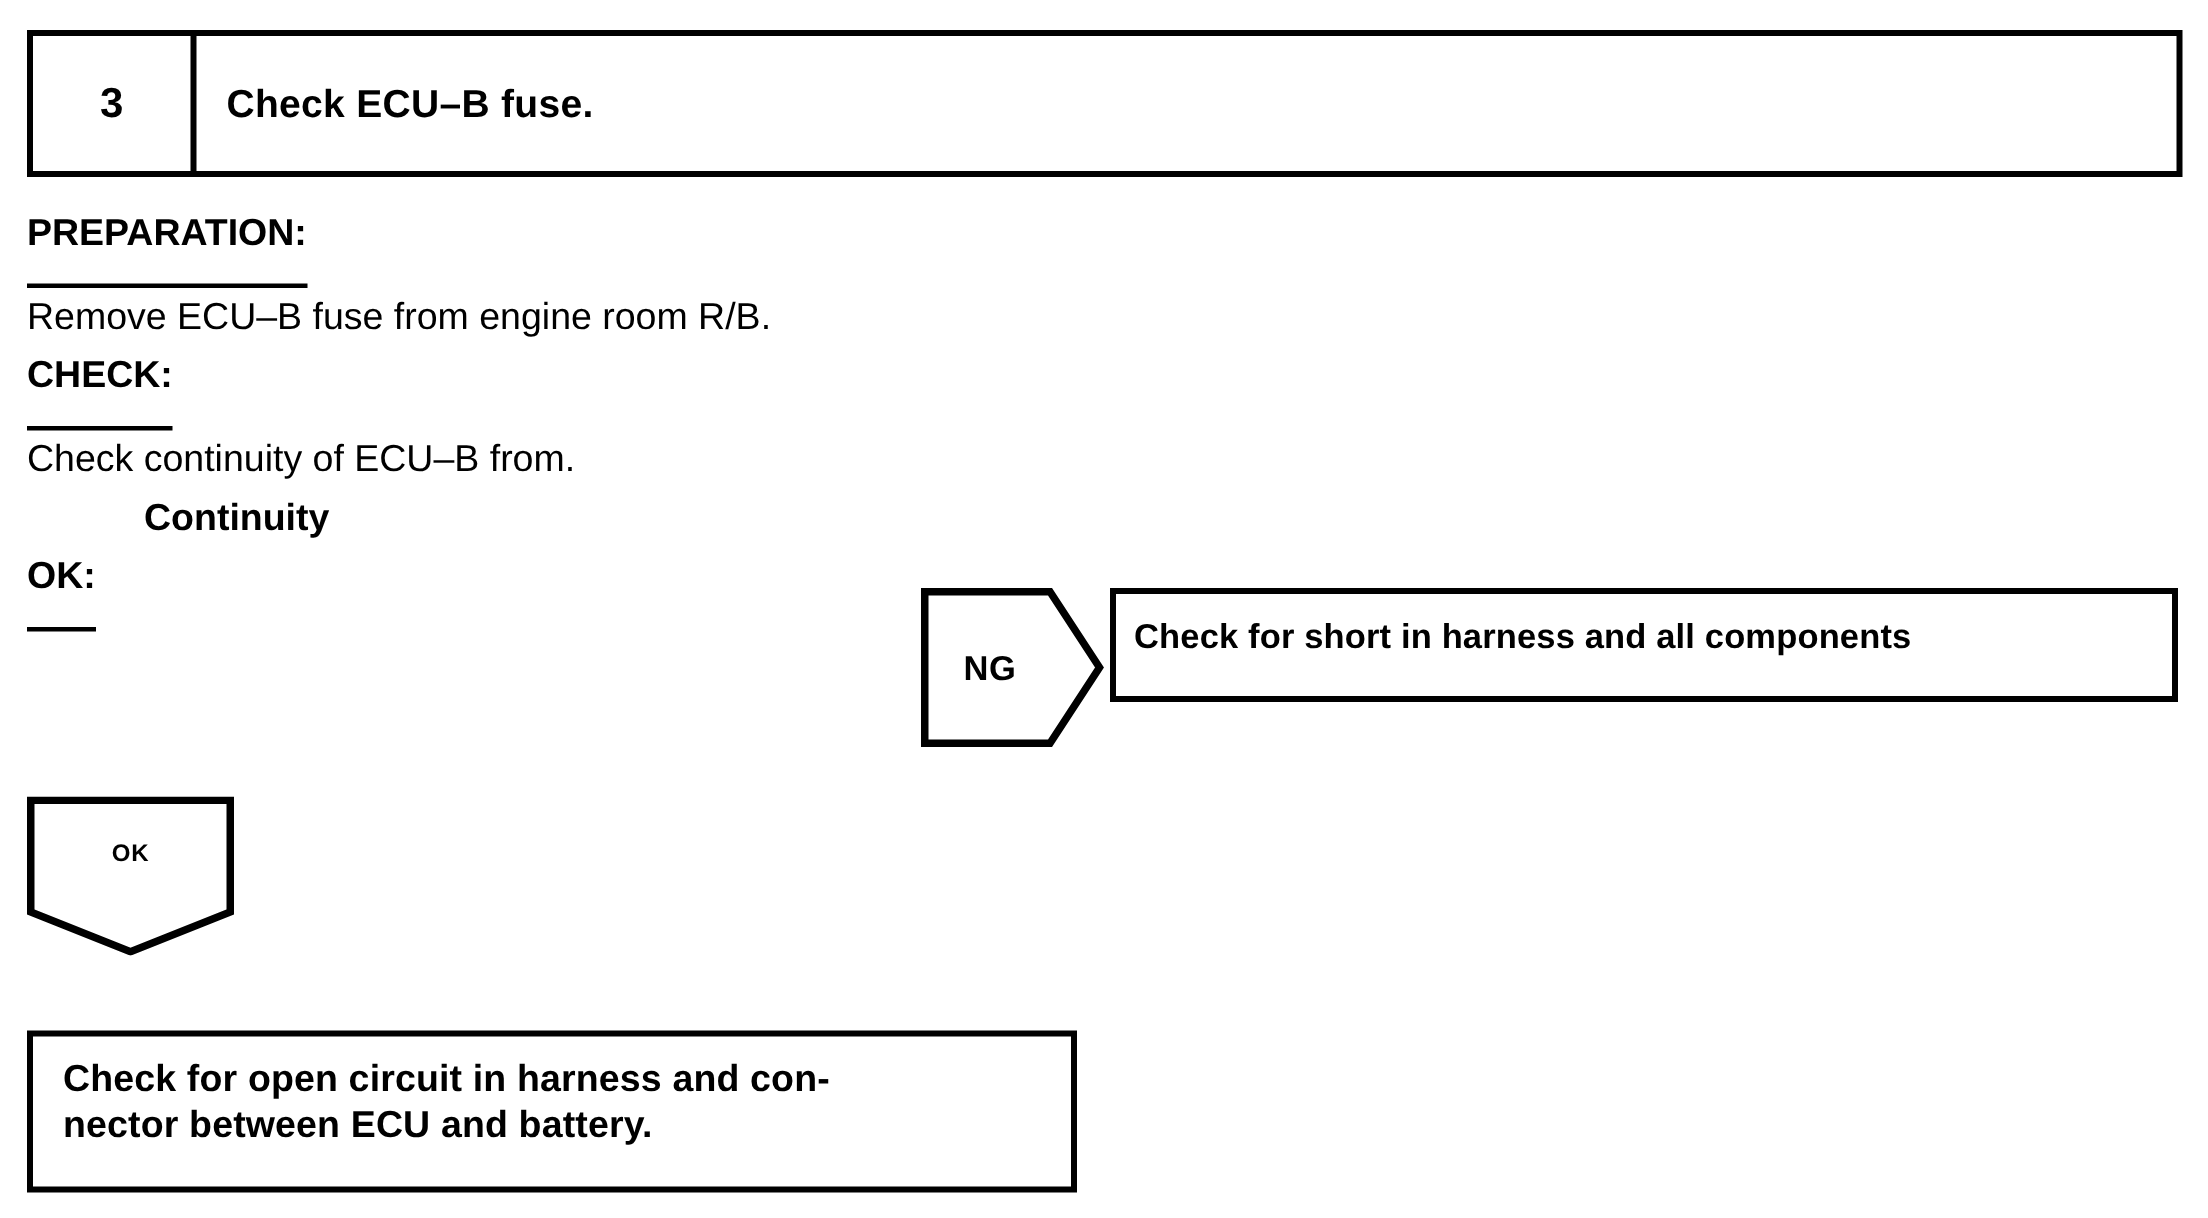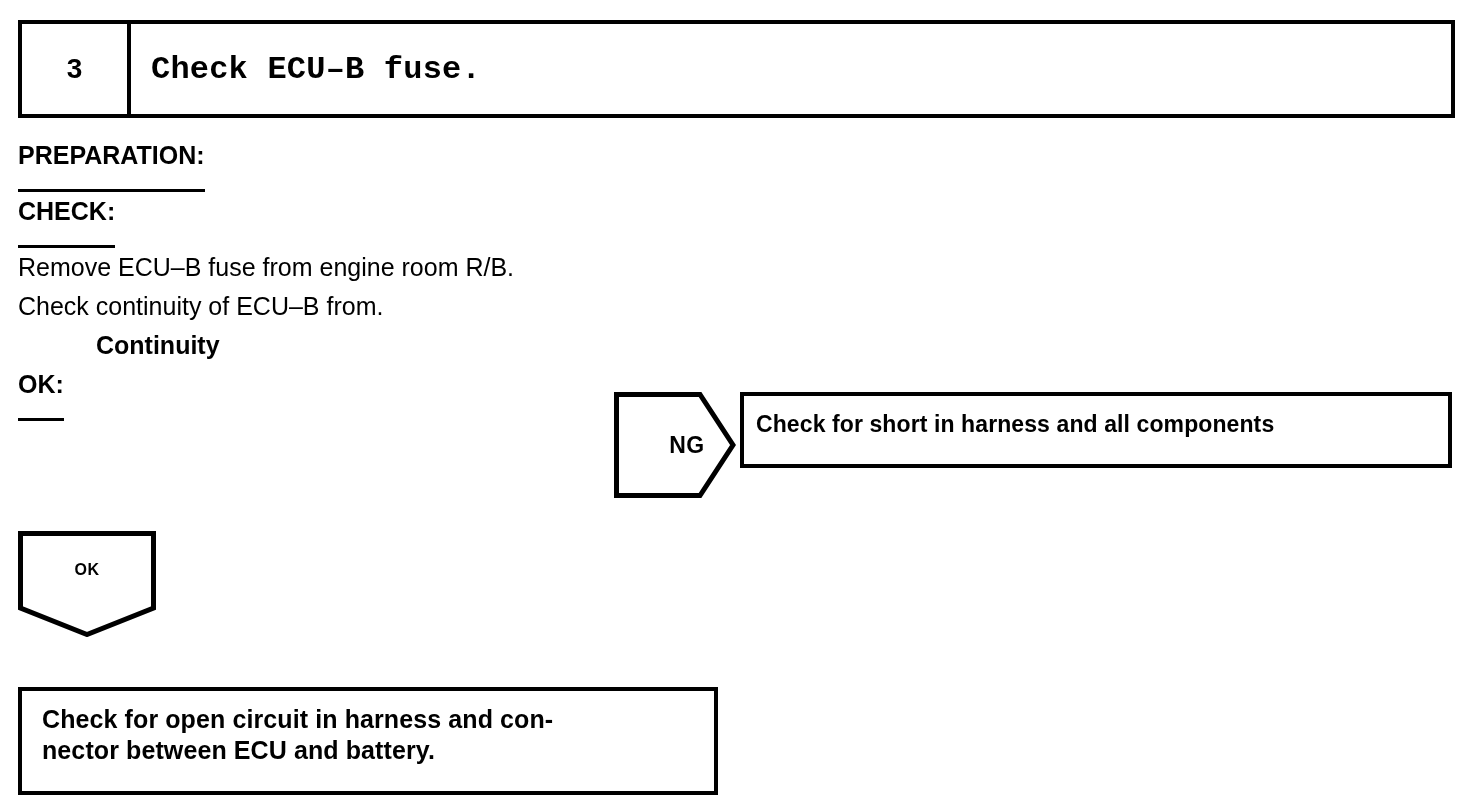--- a/index.html
+++ b/index.html
@@ -46,25 +46,24 @@
     font-weight: bold;
     letter-spacing: 0px;
   }
   .step-title {
     position: absolute;
     left: 129px;
     top: 0;
     height: 100%;
     display: flex;
     align-items: center;
-    font-size: 32px;
+    font-size: 26px;
     font-weight: bold;
     letter-spacing: 0.2px;
     white-space: nowrap;
-    font-family: Liberation Mono, monospace;
   }
 
   
   .proc {
     position: absolute;
     left: 18px;
     top: 136px;
     width: 900px;
   }
   .proc-line {
@@ -103,21 +102,20 @@
     left: 614px;
     top: 392px;
     width: 92px;
     height: 106px;
     display: flex;
     align-items: center;
     justify-content: center;
     font-size: 23px;
     font-weight: bold;
     letter-spacing: 0.5px;
-    margin-left: 27px;
   }
 
   .ng-box {
     position: absolute;
     left: 740px;
     top: 392px;
     width: 712px;
     height: 76px;
     border: 4px solid #000;
     box-sizing: border-box;
@@ -186,24 +184,24 @@
     <div class="step-num-cell">
       <span class="step-num">3</span>
     </div>
     <div class="step-title">Check ECU–B fuse.</div>
   </div>
 
   <div class="proc">
     <div class="proc-line label">
       <span class="underlined">PREPARATION:</span>
     </div>
+    <div class="proc-line value">Remove ECU–B fuse from engine room R/B.</div>
     <div class="proc-line label">
       <span class="underlined">CHECK:</span>
     </div>
-    <div class="proc-line value">Remove ECU–B fuse from engine room R/B.</div>
     <div class="proc-line value">Check continuity of ECU–B from.</div>
     <div class="proc-line result">Continuity</div>
     <div class="proc-line label">
       <span class="underlined">OK:</span>
     </div>
   </div>
 
   <div class="ng-arrow">
     <svg width="122" height="106" viewBox="0 0 122 106" xmlns="http://www.w3.org/2000/svg">
       <path d="M 2.5 2.5 L 86 2.5 L 119 53 L 86 103.5 L 2.5 103.5 Z" fill="#ffffff" stroke="#000000" stroke-width="5" stroke-linejoin="miter"></path>

